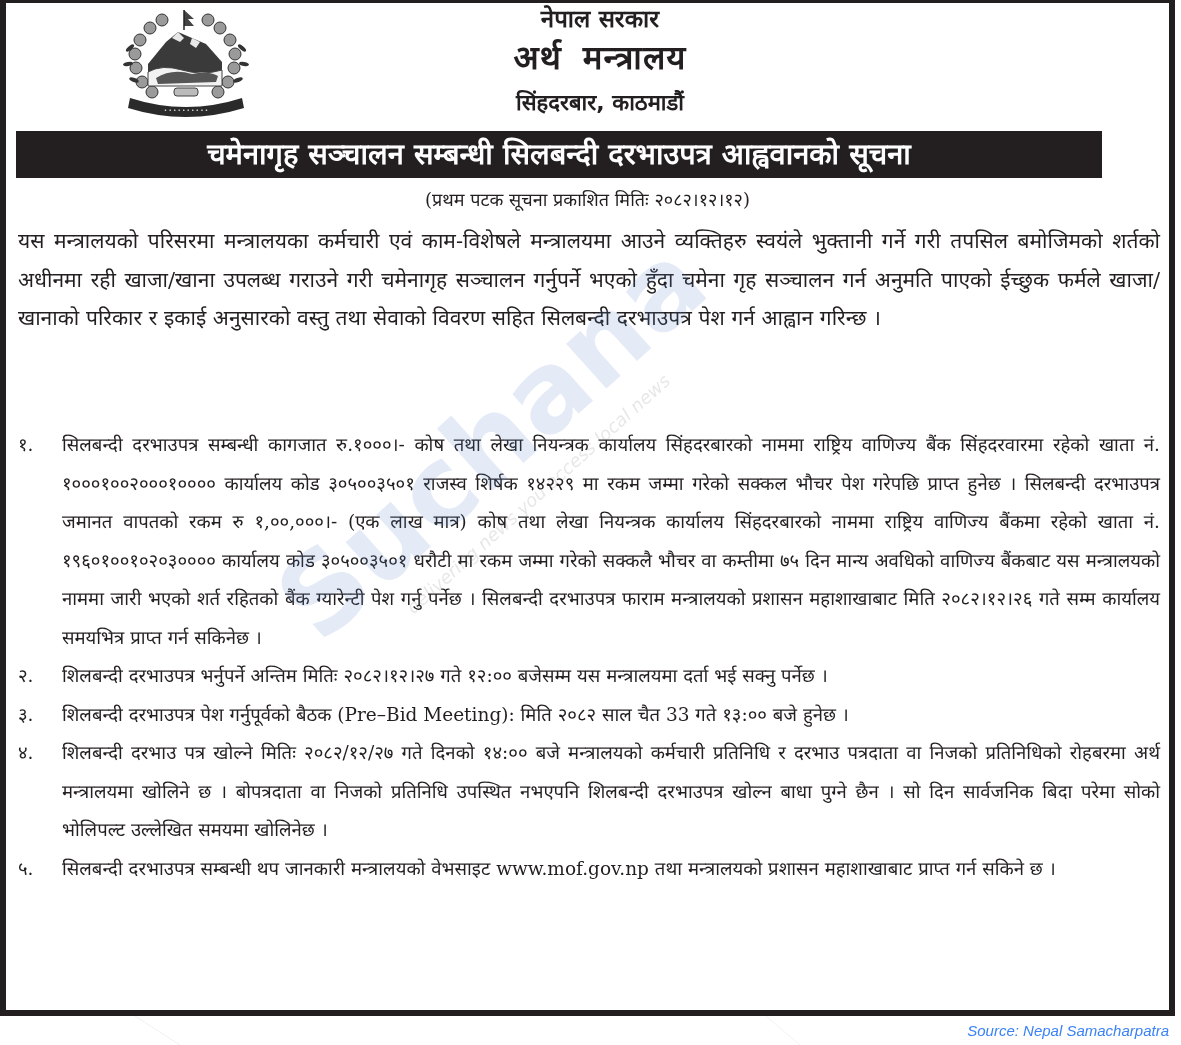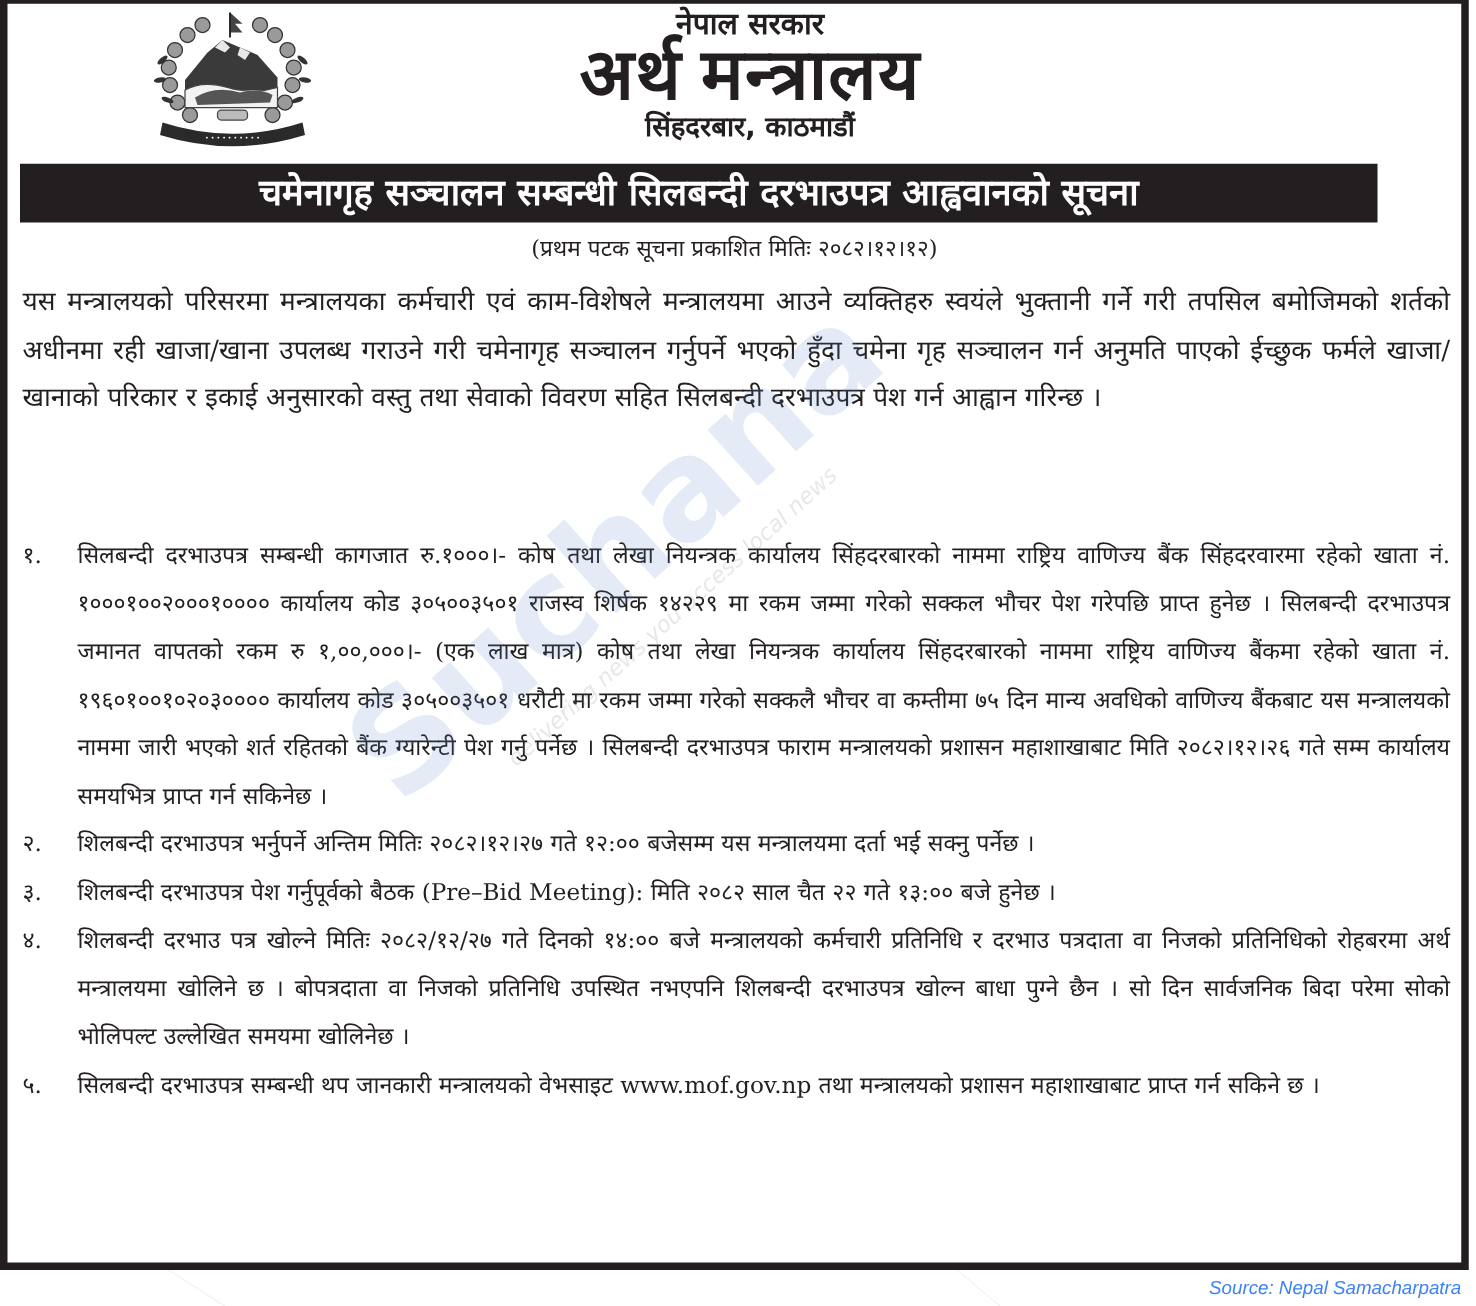--- a/index.html
+++ b/index.html
@@ -41,23 +41,23 @@
       width: 440px;
       text-align: center;
     }
     .gov-name {
       font-family: "DejaVu Sans", "Liberation Sans", sans-serif;
       font-weight: bold;
       font-size: 24px;
       line-height: 30px;
     }
     .ministry-name {
-      font-family: Liberation Serif, serif;
-      font-weight: bold;
-      font-size: 57px;
+      font-family: Liberation Mono, monospace;
+      font-weight: bold;
+      font-size: 33px;
       line-height: 54px;
       letter-spacing: 1px;
     }
     .location {
       font-family: "DejaVu Sans", "Liberation Sans", sans-serif;
       font-weight: bold;
       font-size: 22px;
       line-height: 30px;
     }
     .title-bar {
@@ -268,21 +268,21 @@
     <li class="list-item">
       <span class="list-num">१.</span>
       <span class="list-text">सिलबन्दी दरभाउपत्र सम्बन्धी कागजात रु.१०००।- कोष तथा लेखा नियन्त्रक कार्यालय सिंहदरबारको नाममा राष्ट्रिय वाणिज्य बैंक सिंहदरवारमा रहेको खाता नं. १०००१००२०००१०००० कार्यालय कोड ३०५००३५०१ राजस्व शिर्षक १४२२९ मा रकम जम्मा गरेको सक्कल भौचर पेश गरेपछि प्राप्त हुनेछ । सिलबन्दी दरभाउपत्र जमानत वापतको रकम रु १,००,०००।- (एक लाख मात्र) कोष तथा लेखा नियन्त्रक कार्यालय सिंहदरबारको नाममा राष्ट्रिय वाणिज्य बैंकमा रहेको खाता नं. १९६०१००१०२०३०००० कार्यालय कोड ३०५००३५०१ धरौटी मा रकम जम्मा गरेको सक्कलै भौचर वा कम्तीमा ७५ दिन मान्य अवधिको वाणिज्य बैंकबाट यस मन्त्रालयको नाममा जारी भएको शर्त रहितको बैंक ग्यारेन्टी पेश गर्नु पर्नेछ । सिलबन्दी दरभाउपत्र फाराम मन्त्रालयको प्रशासन महाशाखाबाट मिति २०८२।१२।२६ गते सम्म कार्यालय समयभित्र प्राप्त गर्न सकिनेछ ।</span>
     </li>
     <li class="list-item">
       <span class="list-num">२.</span>
       <span class="list-text">शिलबन्दी दरभाउपत्र भर्नुपर्ने अन्तिम मितिः २०८२।१२।२७ गते १२:०० बजेसम्म यस मन्त्रालयमा दर्ता भई सक्नु पर्नेछ ।</span>
     </li>
     <li class="list-item">
       <span class="list-num">३.</span>
-      <span class="list-text">शिलबन्दी दरभाउपत्र पेश गर्नुपूर्वको बैठक (Pre–Bid Meeting): मिति २०८२ साल चैत २२ गते १३:०० बजे हुनेछ ।</span>
+      <span class="list-text">शिलबन्दी दरभाउपत्र पेश गर्नुपूर्वको बैठक (Pre–Bid Meeting): मिति २०८२ साल चैत 33 गते १३:०० बजे हुनेछ ।</span>
     </li>
     <li class="list-item">
       <span class="list-num">४.</span>
       <span class="list-text">शिलबन्दी दरभाउ पत्र खोल्ने मितिः २०८२/१२/२७ गते दिनको १४:०० बजे मन्त्रालयको कर्मचारी प्रतिनिधि र दरभाउ पत्रदाता वा निजको प्रतिनिधिको रोहबरमा अर्थ मन्त्रालयमा खोलिने छ । बोपत्रदाता वा निजको प्रतिनिधि उपस्थित नभएपनि शिलबन्दी दरभाउपत्र खोल्न बाधा पुग्ने छैन । सो दिन सार्वजनिक बिदा परेमा सोको भोलिपल्ट उल्लेखित समयमा खोलिनेछ ।</span>
     </li>
     <li class="list-item">
       <span class="list-num">५.</span>
       <span class="list-text">सिलबन्दी दरभाउपत्र सम्बन्धी थप जानकारी मन्त्रालयको वेभसाइट www.mof.gov.np तथा मन्त्रालयको प्रशासन महाशाखाबाट प्राप्त गर्न सकिने छ ।</span>
     </li>
   </ol>

